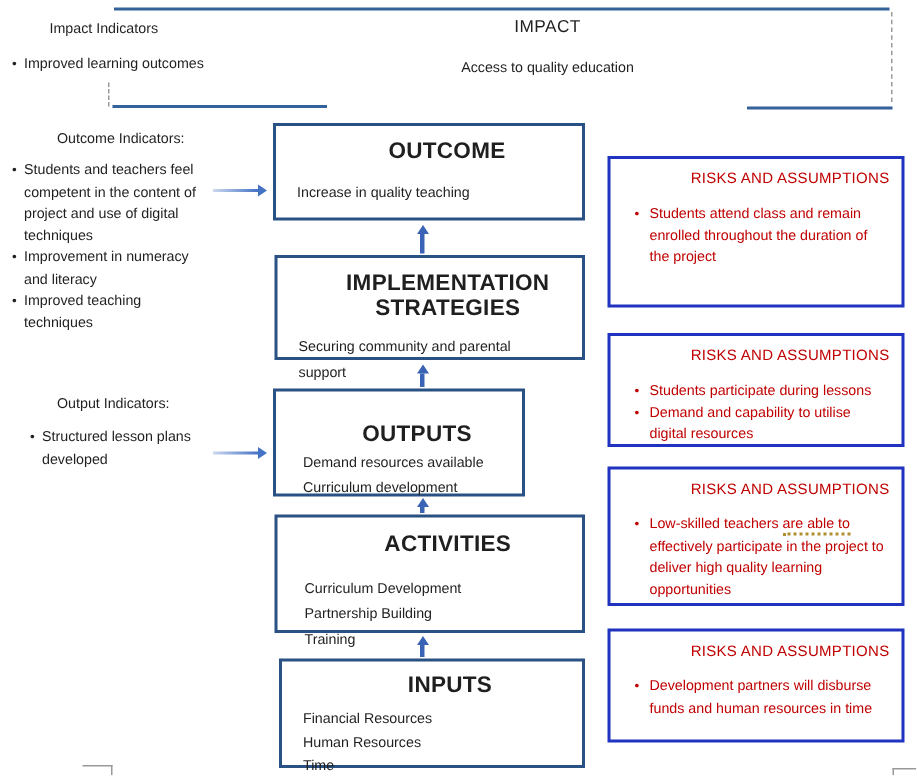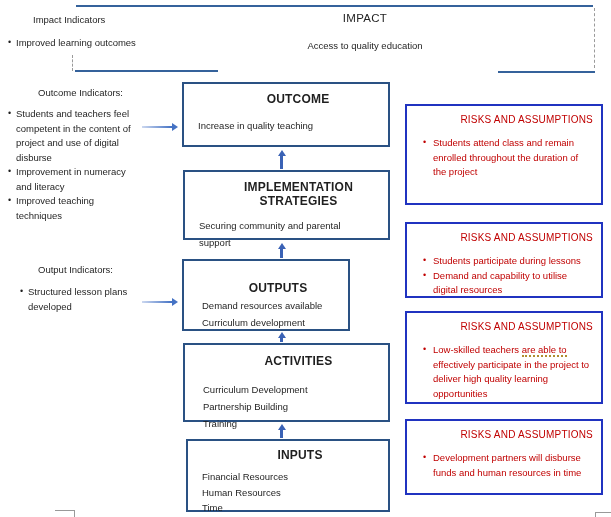--- a/index.html
+++ b/index.html
@@ -13,21 +13,21 @@
   .bullet{position:relative;padding-left:8px;font-size:9.5px;line-height:14.5px;color:#1f1f1f;}
   .bullet::before{content:"\2022";position:absolute;left:0;top:-1px;font-size:9px;}
   
   .iline{position:absolute;border-top:2px solid #35629b;}
   .idash{position:absolute;border-left:1.5px dashed #9a9a9a;}
   .impact-text{position:absolute;text-align:center;}
   .impact-title{font-size:11.5px;letter-spacing:.3px;}
   .impact-sub{font-size:9.5px;margin-top:16px;}
   
   .cbox{position:absolute;box-sizing:border-box;border:2px solid #2a5183;background:#fff;}
-  .cttl{text-align:center;font-weight:bold;font-size:12px;letter-spacing:.2px;padding-left:24px;}
+  .cttl{text-align:center;font-weight:bold;font-size:15px;letter-spacing:.2px;padding-left:24px;}
   .cbody{font-size:9.5px;line-height:17px;margin-left:14px;}
   
   .rbox{position:absolute;box-sizing:border-box;border:2px solid #2033c0;background:#fff;padding:8px 8px 0 10px;}
   .rttl{font-size:10px;color:#c00000;letter-spacing:.2px;text-align:right;}
   .rlist{margin-top:11px;margin-left:6px;}
   .rbullet{position:relative;padding-left:10px;font-size:9.5px;line-height:14.5px;color:#c00000;}
   .rbullet::before{content:"\2022";position:absolute;left:0;top:-1px;font-size:9px;color:#c00000;}
   .dotted-underline{border-bottom:2px dotted #b08d2f;}
   
   .varrow{position:absolute;width:9px;}
@@ -55,21 +55,21 @@
     <div class="impact-sub">Access to quality education</div>
   </div>
 
   <div class="lbl" style="left:33px;top:14px;text-align:center;">Impact Indicators</div>
   <div class="blist" style="left:8px;top:36px;width:150px;">
     <div class="bullet">Improved learning outcomes</div>
   </div>
 
   <div class="lbl" style="left:38px;top:87px;">Outcome Indicators:</div>
   <div class="blist" style="left:8px;top:107px;width:133px;">
-    <div class="bullet">Students and teachers feel competent in the content of project and use of digital disburse</div>
+    <div class="bullet">Students and teachers feel competent in the content of project and use of digital techniques</div>
     <div class="bullet">Improvement in numeracy and literacy</div>
     <div class="bullet">Improved teaching techniques</div>
   </div>
 
   <div class="lbl" style="left:38px;top:264px;">Output Indicators:</div>
   <div class="blist" style="left:20px;top:285px;width:120px;">
     <div class="bullet">Structured lesson plans developed</div>
   </div>
 
   <div class="harrow" style="left:142px;top:123px;width:36px;">

